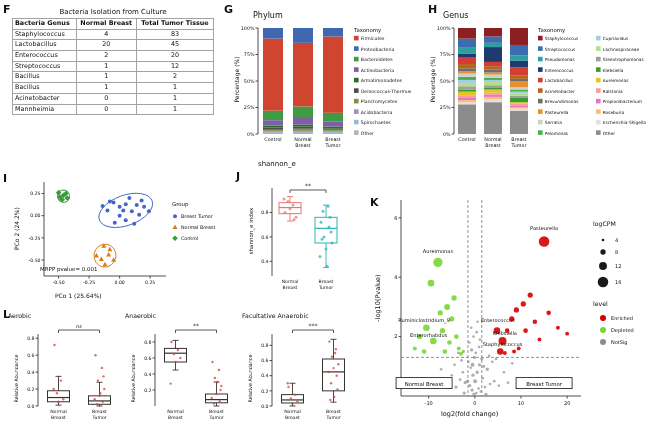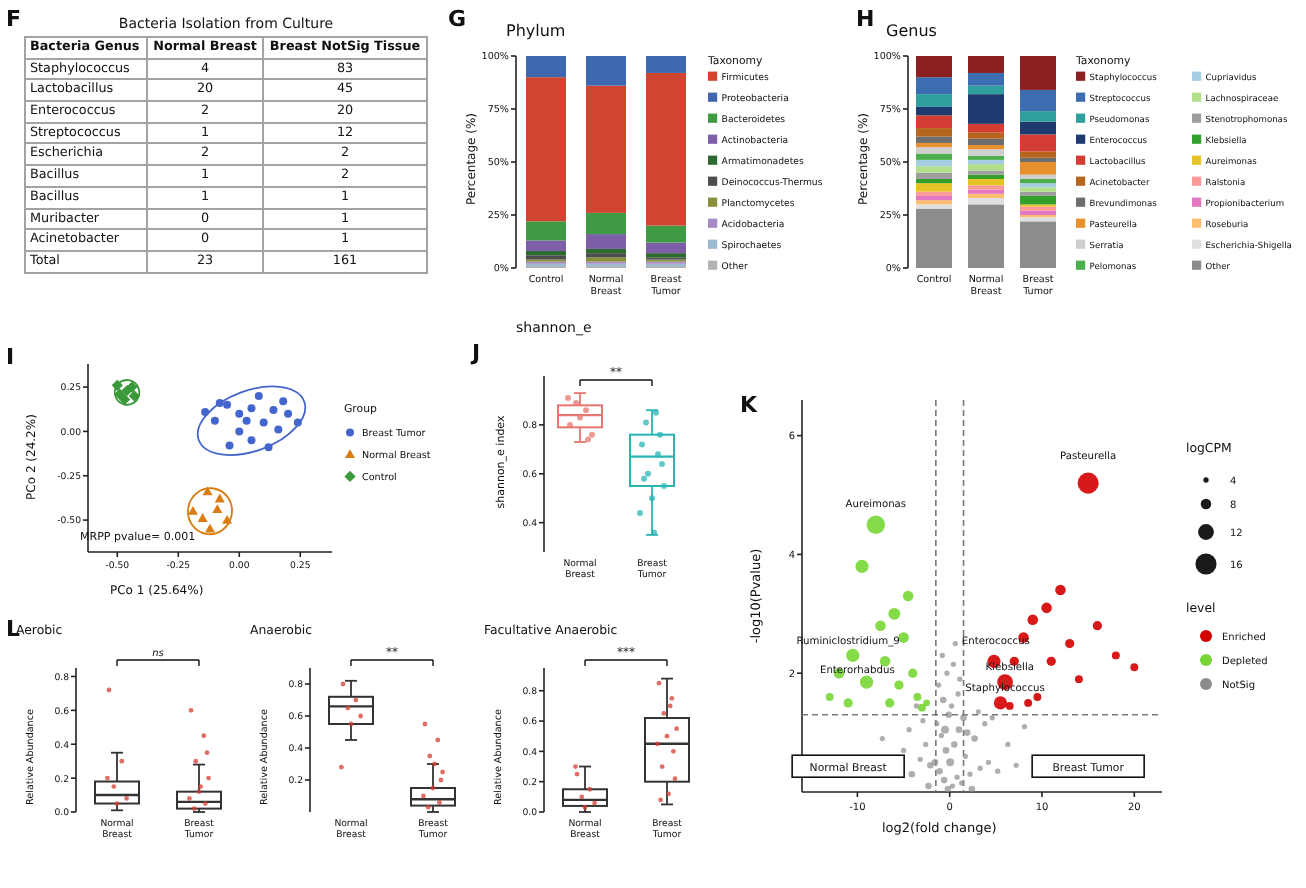--- a/index.html
+++ b/index.html
@@ -34,21 +34,21 @@
 <div class="letter" style="left:370px;top:196px">K</div>
 <div class="letter" style="left:3px;top:308px">L</div>
 
 <div class="tblWrap">
   <div class="tblTitle">Bacteria Isolation from Culture</div>
   <table id="tableF">
     <thead>
           <tr>
             <th>Bacteria Genus</th>
             <th>Normal Breast</th>
-            <th>Breast NotSig Tissue</th>
+            <th>Total Tumor Tissue</th>
           </tr>
         </thead>
     <tbody>
           <tr>
             <td>Staphylococcus</td>
             <td>4</td>
             <td>83</td>
           </tr>
           <tr>
             <td>Lactobacillus</td>
@@ -59,48 +59,38 @@
             <td>Enterococcus</td>
             <td>2</td>
             <td>20</td>
           </tr>
           <tr>
             <td>Streptococcus</td>
             <td>1</td>
             <td>12</td>
           </tr>
           <tr>
-            <td>Escherichia</td>
-            <td>2</td>
-            <td>2</td>
-          </tr>
-          <tr>
             <td>Bacillus</td>
             <td>1</td>
             <td>2</td>
           </tr>
           <tr>
             <td>Bacillus</td>
             <td>1</td>
             <td>1</td>
           </tr>
           <tr>
-            <td>Muribacter</td>
-            <td>0</td>
-            <td>1</td>
-          </tr>
-          <tr>
             <td>Acinetobacter</td>
             <td>0</td>
             <td>1</td>
           </tr>
           <tr>
-            <td>Total</td>
-            <td>23</td>
-            <td>161</td>
+            <td>Mannheimia</td>
+            <td>0</td>
+            <td>1</td>
           </tr>
         </tbody>
   </table>
 </div>
 
 <div class="ptitle" style="left:253px;top:11px;width:100px;font-size:8px">Phylum</div>
 <div class="vlab" style="left:186px;top:76px;width:100px;font-size:6px">Percentage (%)</div>
 <svg id="svgG" style="left:222px;top:24px" width="198" height="148">
       <g>
         <line x1="36" y1="4" x2="36" y2="110" stroke="#222" stroke-width="0.8"></line>

